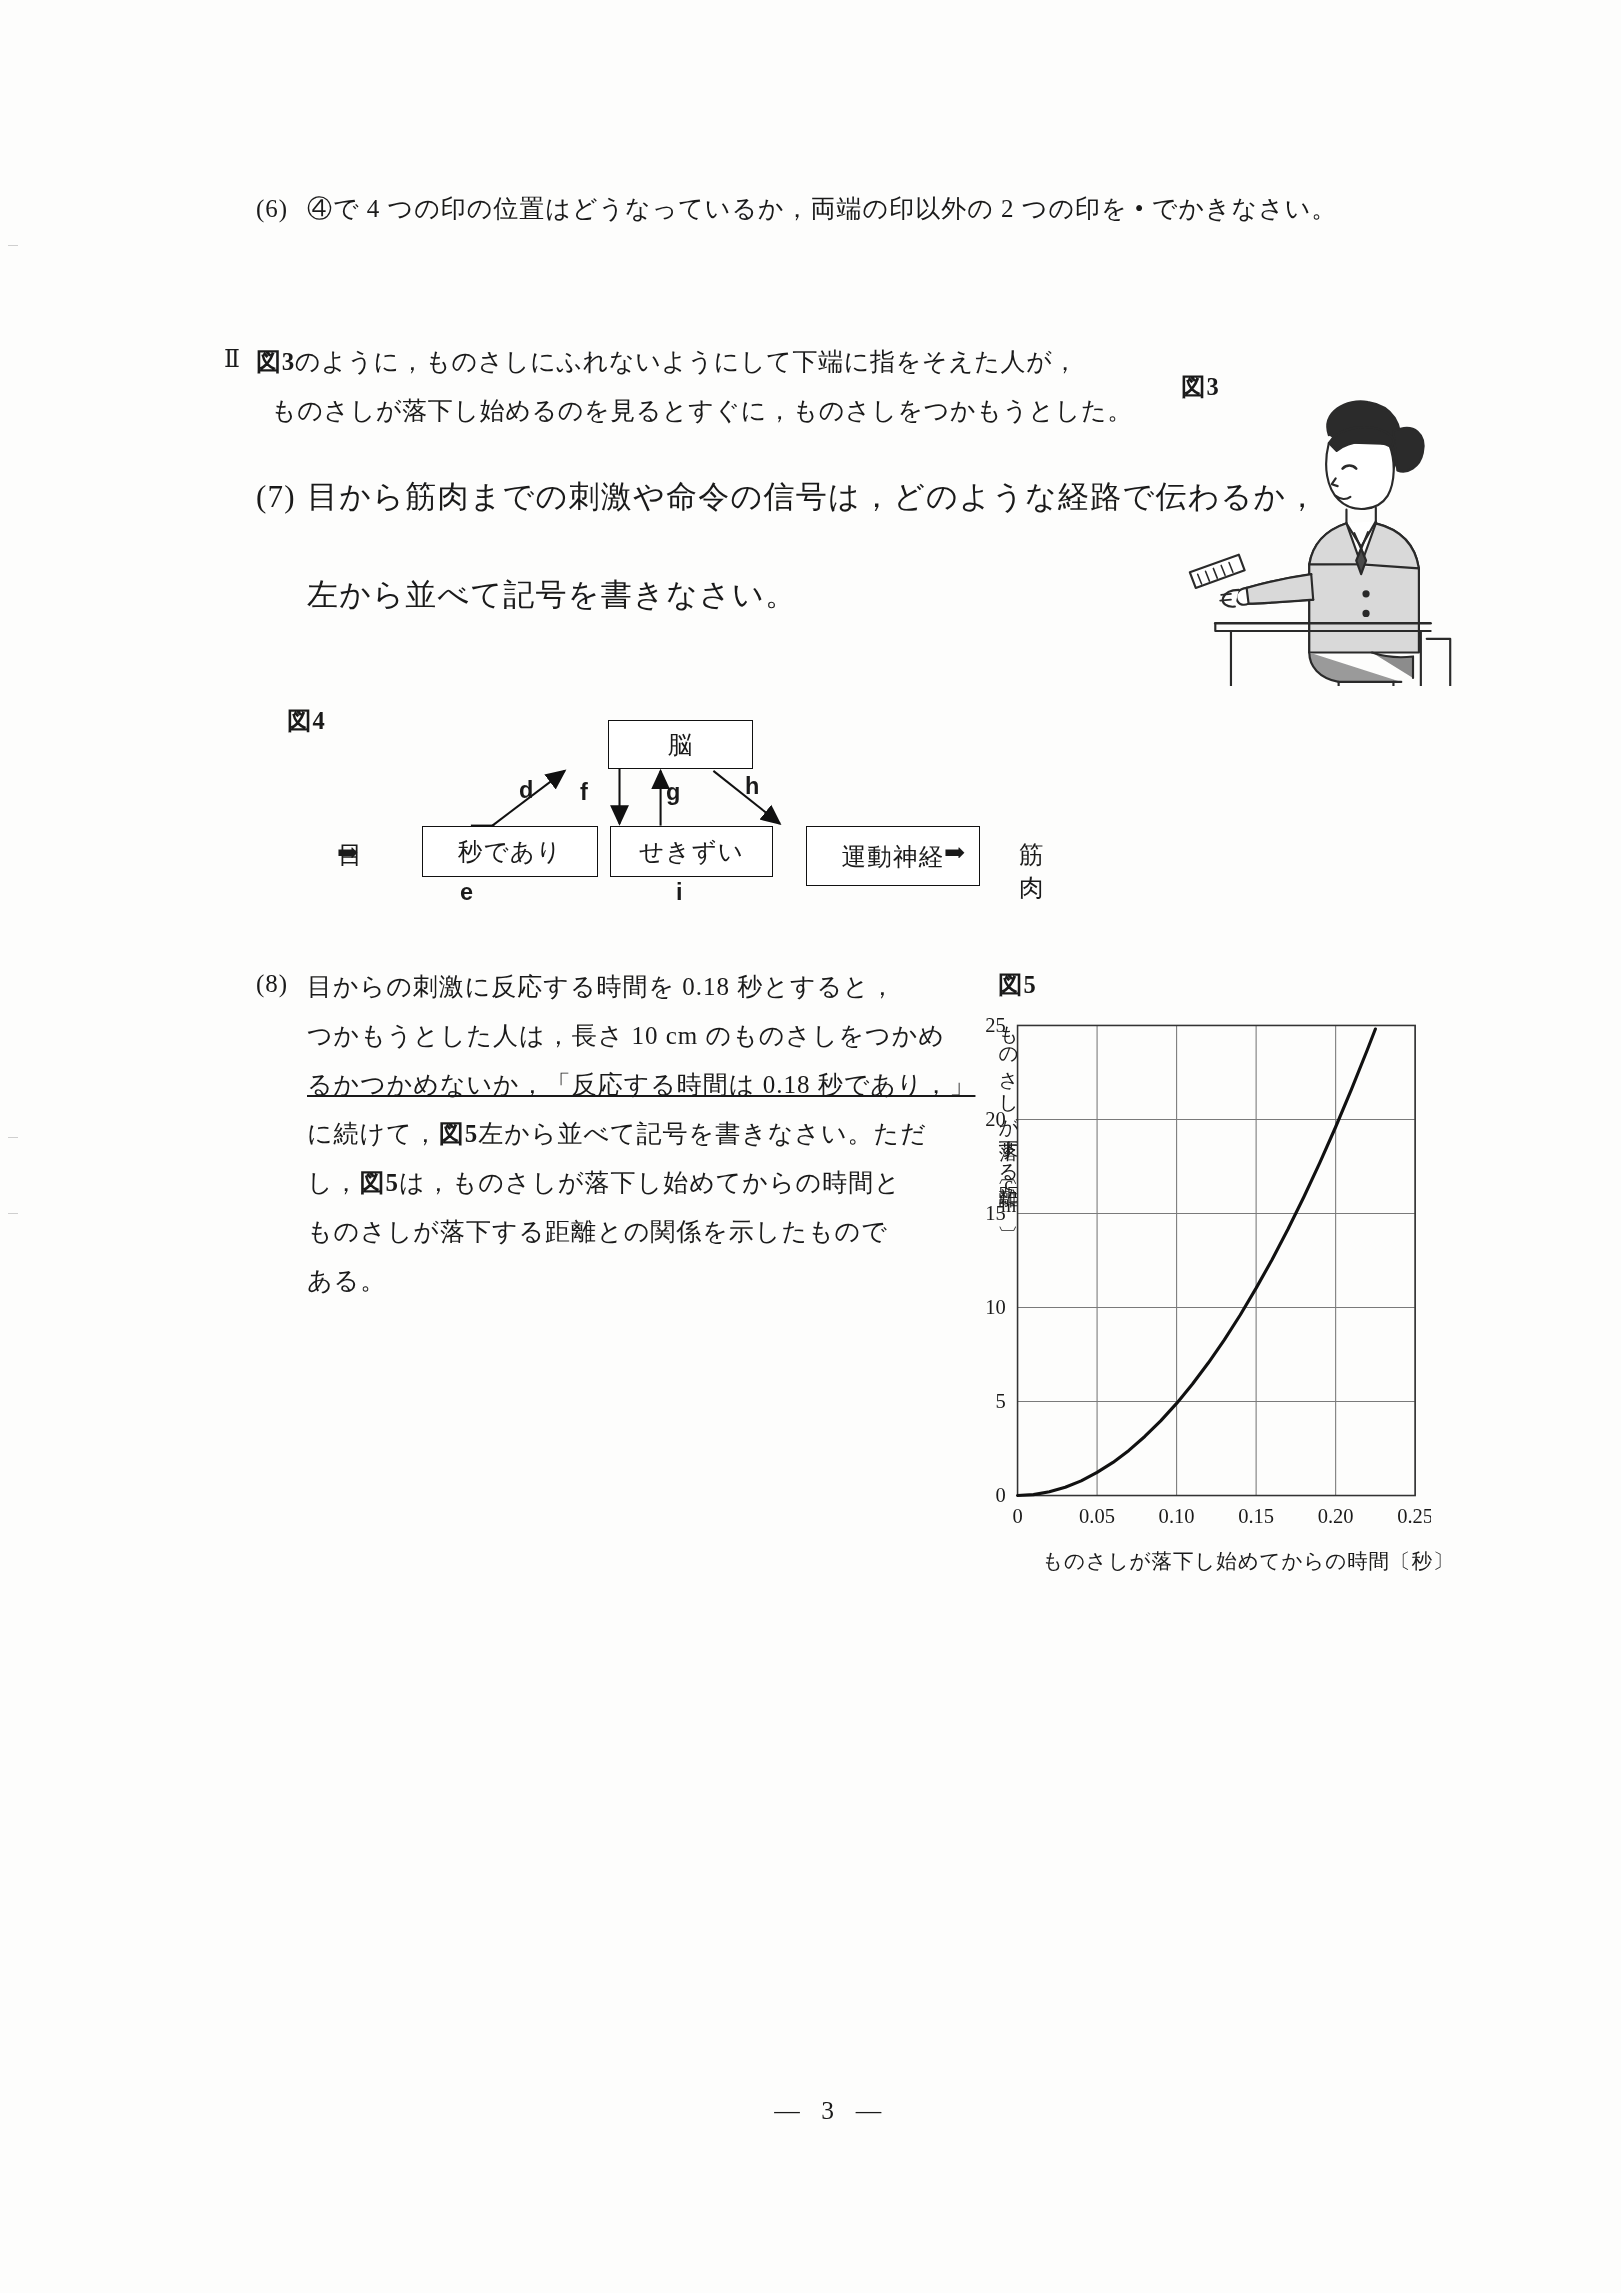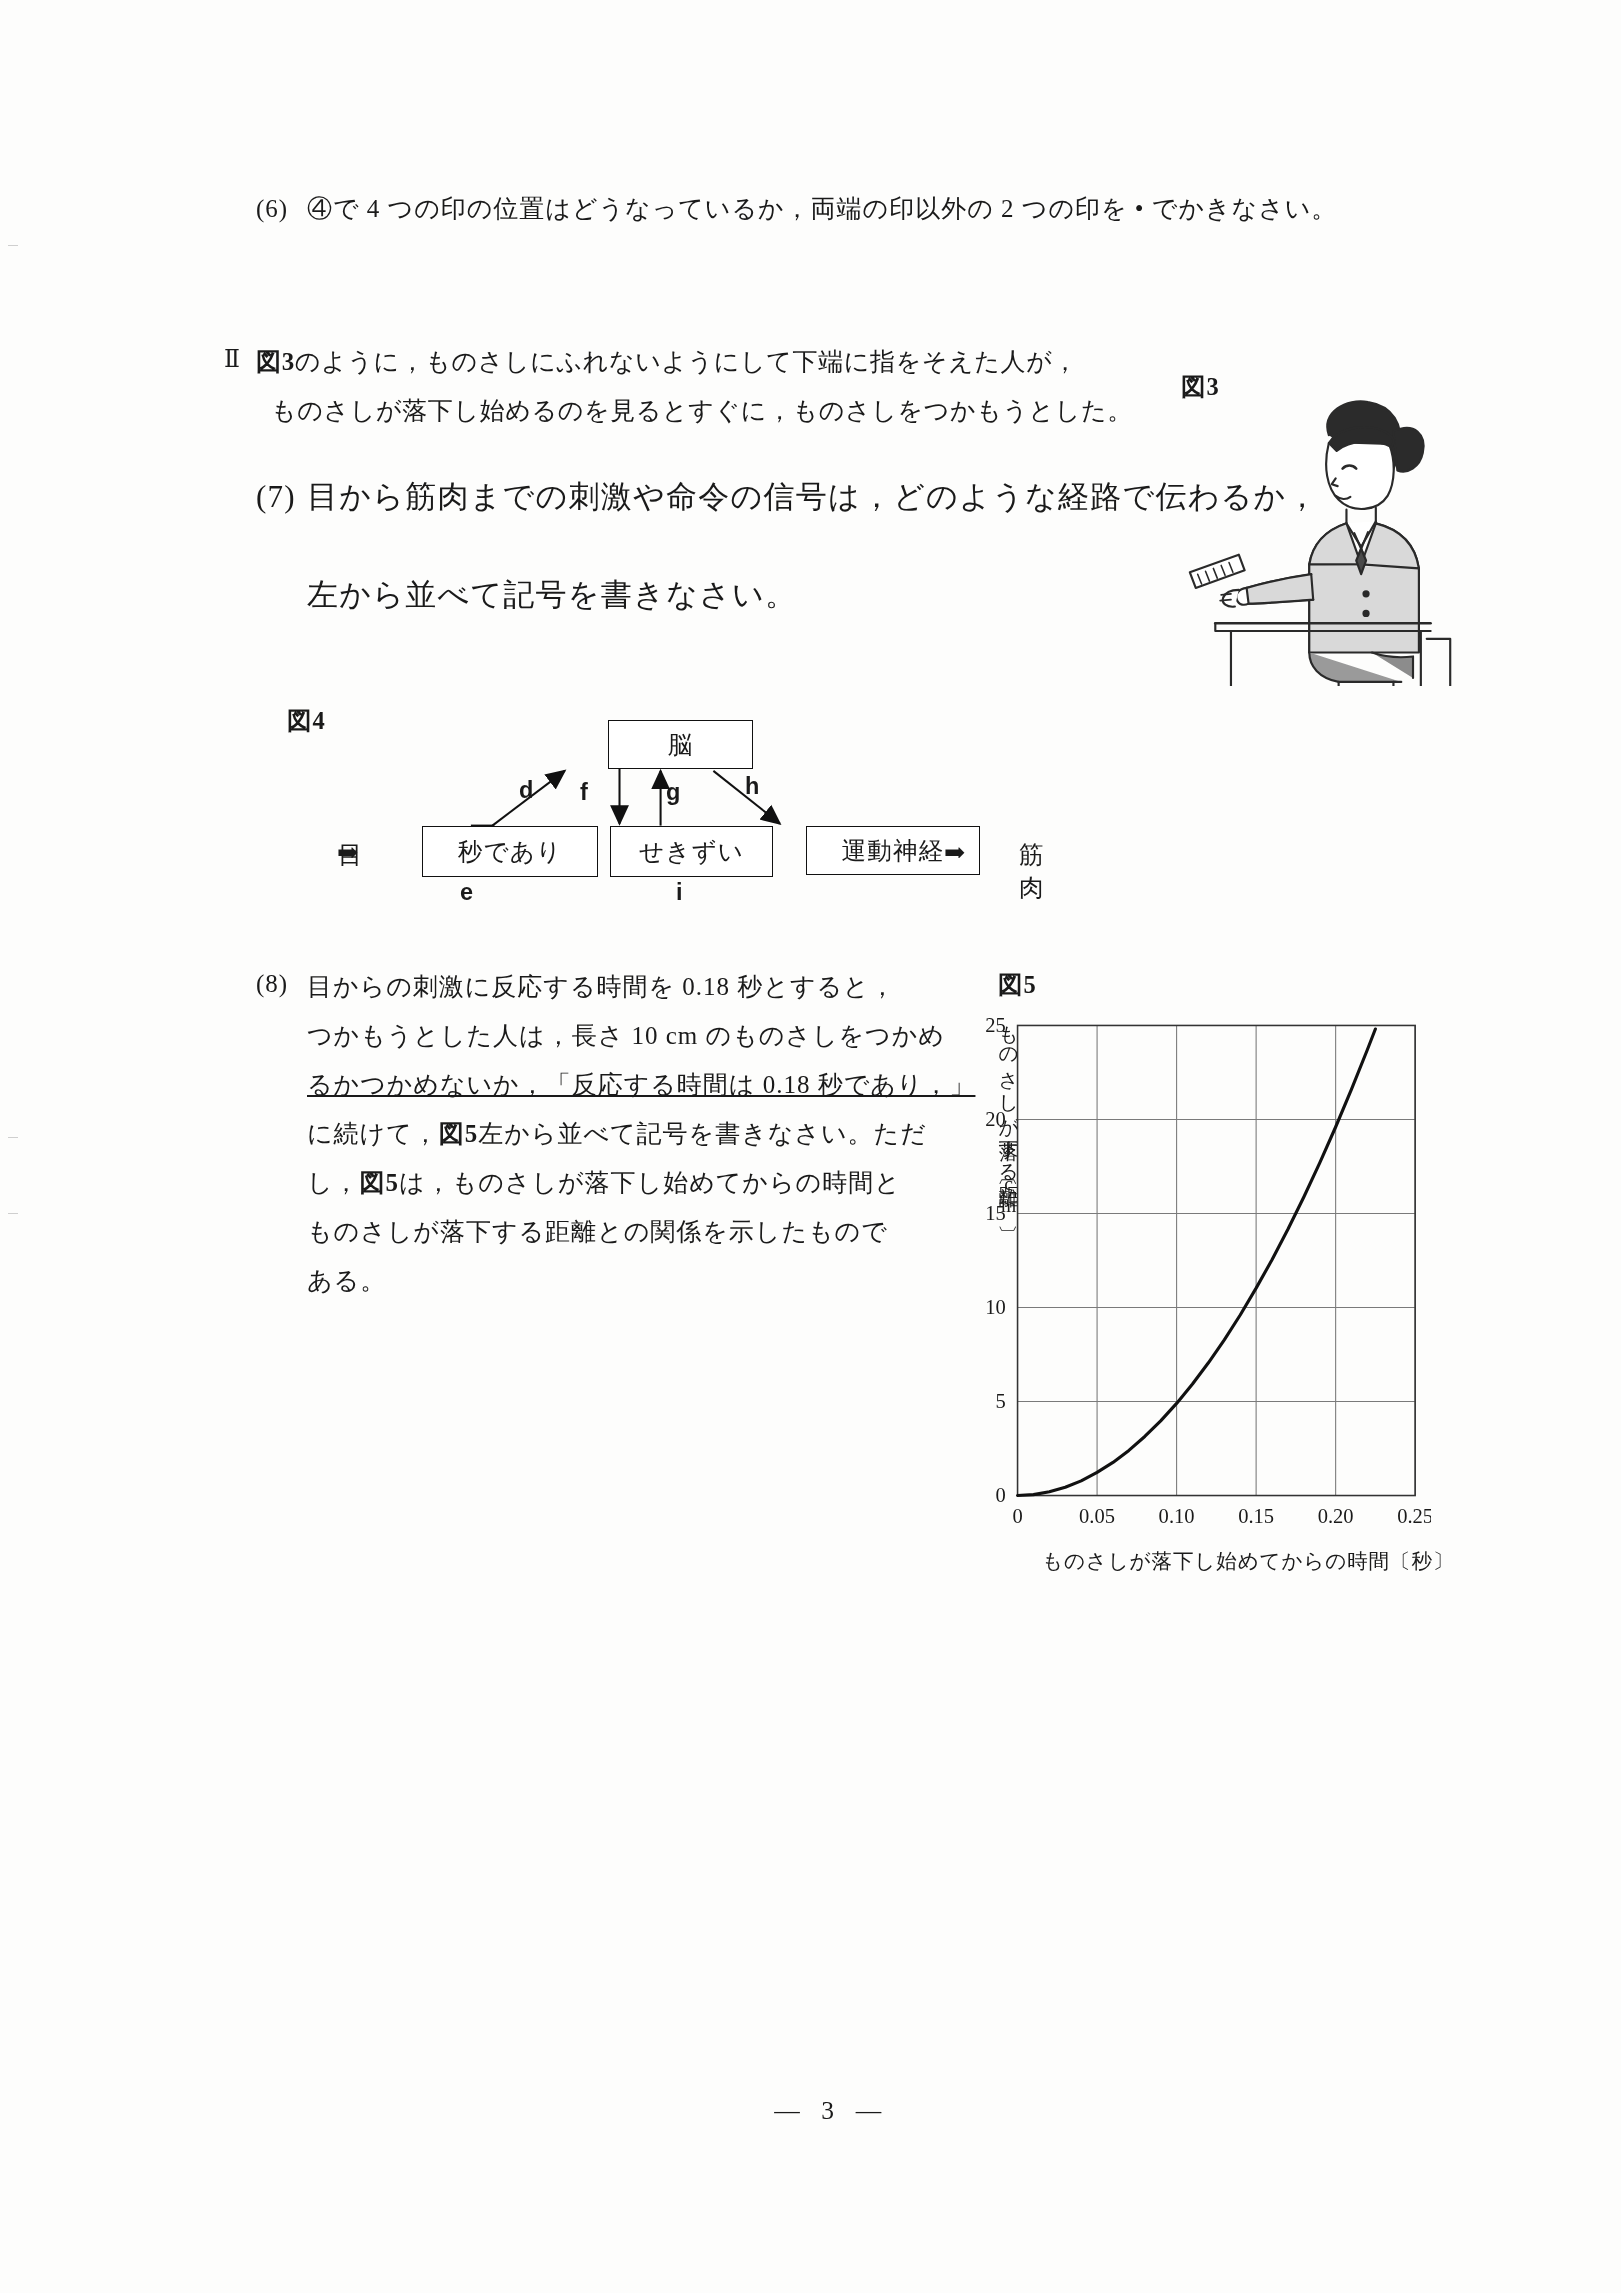--- a/index.html
+++ b/index.html
@@ -112,21 +112,21 @@
     display: flex;
     align-items: center;
     justify-content: center;
     font-size: 24.5px;
     letter-spacing: 0.05em;
     box-sizing: border-box;
   }
   #node-brain { left: 331px; top: 0px;  width: 145px; height: 49px; }
   #node-sense { left: 145px; top: 106px; width: 176px; height: 51px; }
   #node-cord  { left: 333px; top: 106px; width: 163px; height: 51px; }
-  #node-motor { left: 529px; top: 106px; width: 174px; height: 49px; }
+  #node-motor { left: 529px; top: 106px; width: 174px; height: 60px; }
 
   .endlabel {
     position: absolute;
     font-size: 24.5px;
   }
   #lbl-eye    { left: 61px;  top: 118px; }
   #lbl-muscle { left: 742px; top: 118px; }
 
   .arrowglyph {
     position: absolute;

